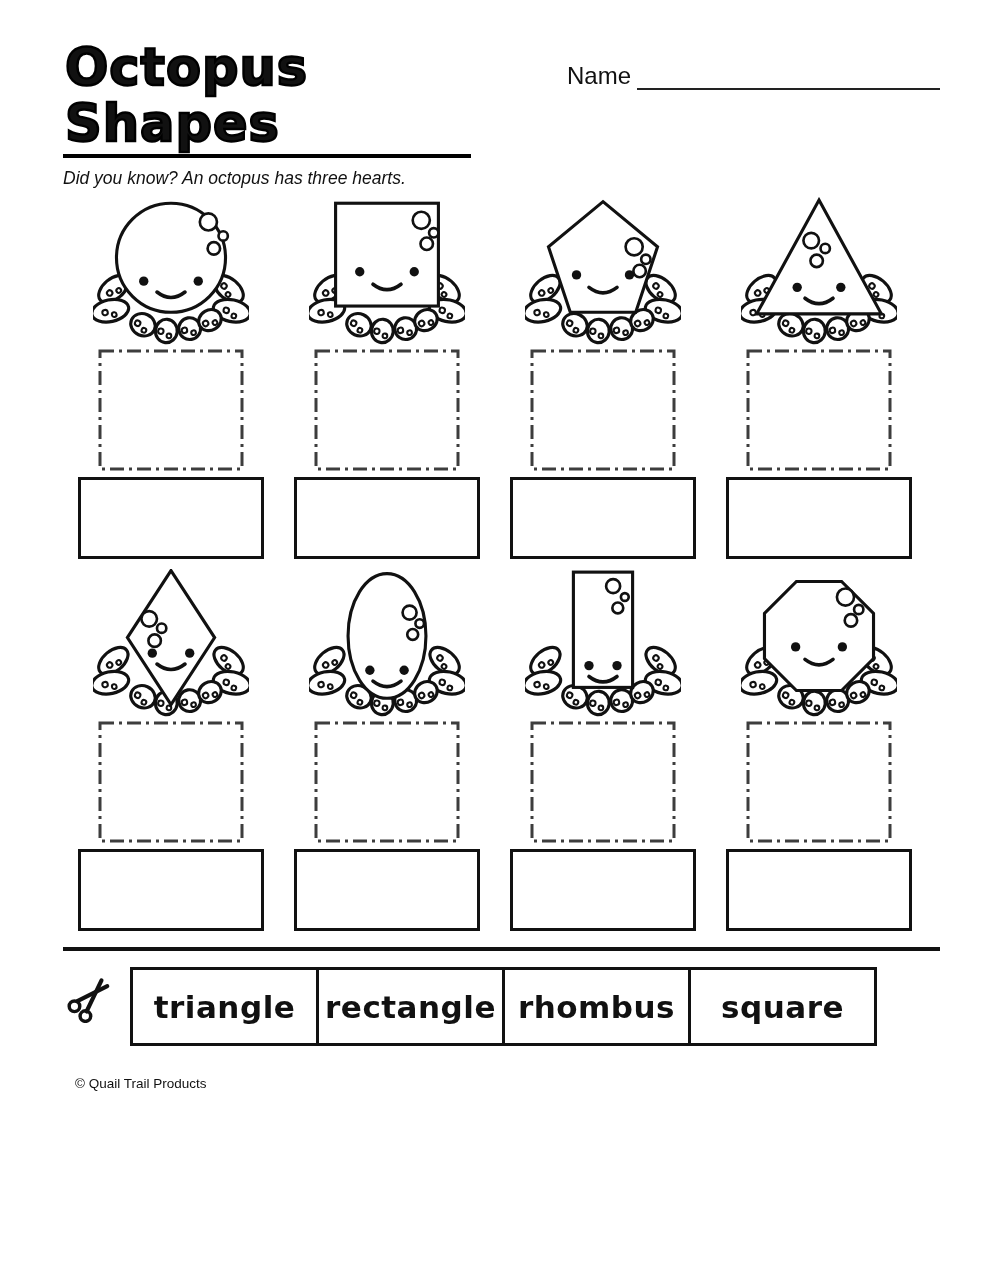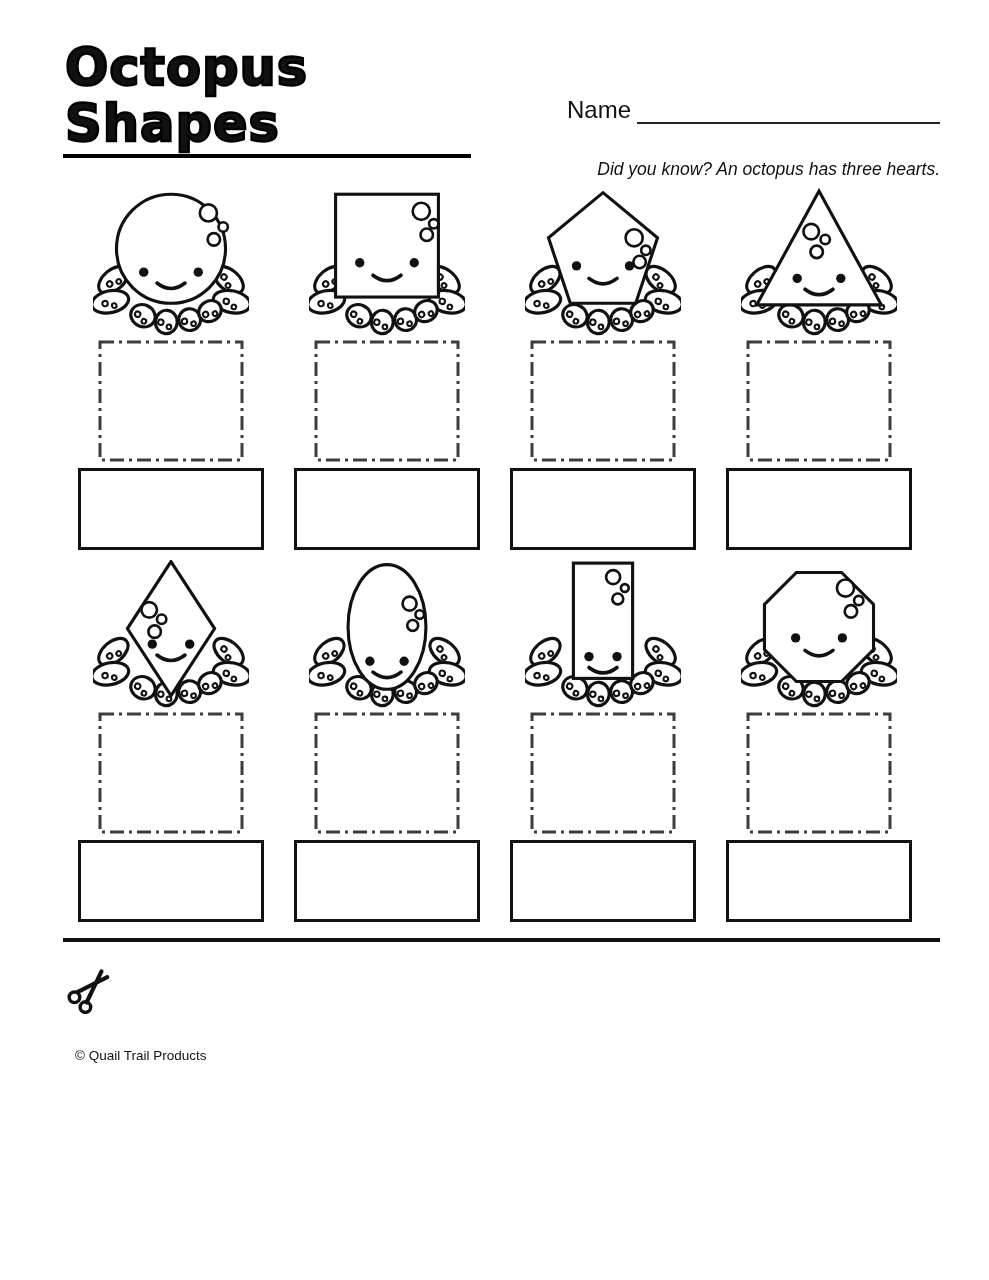--- a/index.html
+++ b/index.html
@@ -6,40 +6,40 @@
   html, body { background: #ffffff; }
   body {
     width: 989px; height: 1280px;
     font-family: "Liberation Sans", sans-serif;
     color: #111;
     overflow: hidden;
   }
   .page { padding: 40px 49px 0 63px; width: 989px; }
 
   
-  .hdr { display: flex; align-items: center; gap: 38px; }
+  .hdr { display: flex; align-items: flex-start; gap: 38px; }
   .title {
     font-family: "DejaVu Sans", sans-serif;
     font-weight: bold;
     font-size: 51px;
     -webkit-text-stroke: 2.4px #000;
     letter-spacing: 1px;
     border-bottom: 4px solid #000;
     padding: 0 4px 2px 2px;
     display: inline-block;
     line-height: 1.1;
   }
   .name-block { margin-left: 58px; margin-top: 22px; display: flex; align-items: flex-end; }
   .name-label { font-size: 24px; }
   .name-line { display: inline-block; width: 303px; border-bottom: 2.5px solid #222; height: 24px; margin-left: 6px; }
 
   
   .directions { margin-top: 12px; font-size: 17.5px; line-height: 25px; width: 850px; }
   .directions .dlabel { text-decoration: underline; }
-  .fact { margin-top: 1px; text-align: right; font-style: italic; font-size: 17.5px; width: 877px; }
+  .fact { margin-top: 10px; text-align: left; font-style: italic; font-size: 17.5px; width: 877px; }
 
   
   .grid { margin-top: 8px; display: grid; grid-template-columns: repeat(4, 216px); grid-row-gap: 10px; }
   .col { display: flex; flex-direction: column; align-items: center; }
   .octo { height: 148px; display: flex; align-items: flex-end; justify-content: center; }
   .drawbox { margin-top: 4px; width: 146px; height: 122px; }
   .gluebox { margin-top: 6px; width: 186px; height: 82px; border: 3.5px solid #111; background: #fff; }
 
   
   .cutline { margin-top: 16px; width: 877px; height: 4px; background: #111; }
@@ -558,19 +558,25 @@
         <g stroke="#111" fill="none">
           <line x1="9" y1="21" x2="35" y2="8" stroke-width="3.6" stroke-linecap="round"></line>
           <line x1="17" y1="30" x2="30" y2="3" stroke-width="3.6" stroke-linecap="round"></line>
           <circle cx="6.5" cy="25.5" r="4.6" stroke-width="3"></circle>
           <circle cx="16" cy="34" r="4.6" stroke-width="3"></circle>
         </g>
       </svg>
     </div>
     <table class="wordtable">
       <tbody>
+          <tr>
+        <td>triangle</td>
+        <td>rectangle</td>
+        <td>rhombus</td>
+        <td>square</td>
+      </tr>
     </tbody>
       </table>
   </div>
 
   <div class="footer">© Quail Trail Products</div>
 
 </div>
 
 </body></html>

